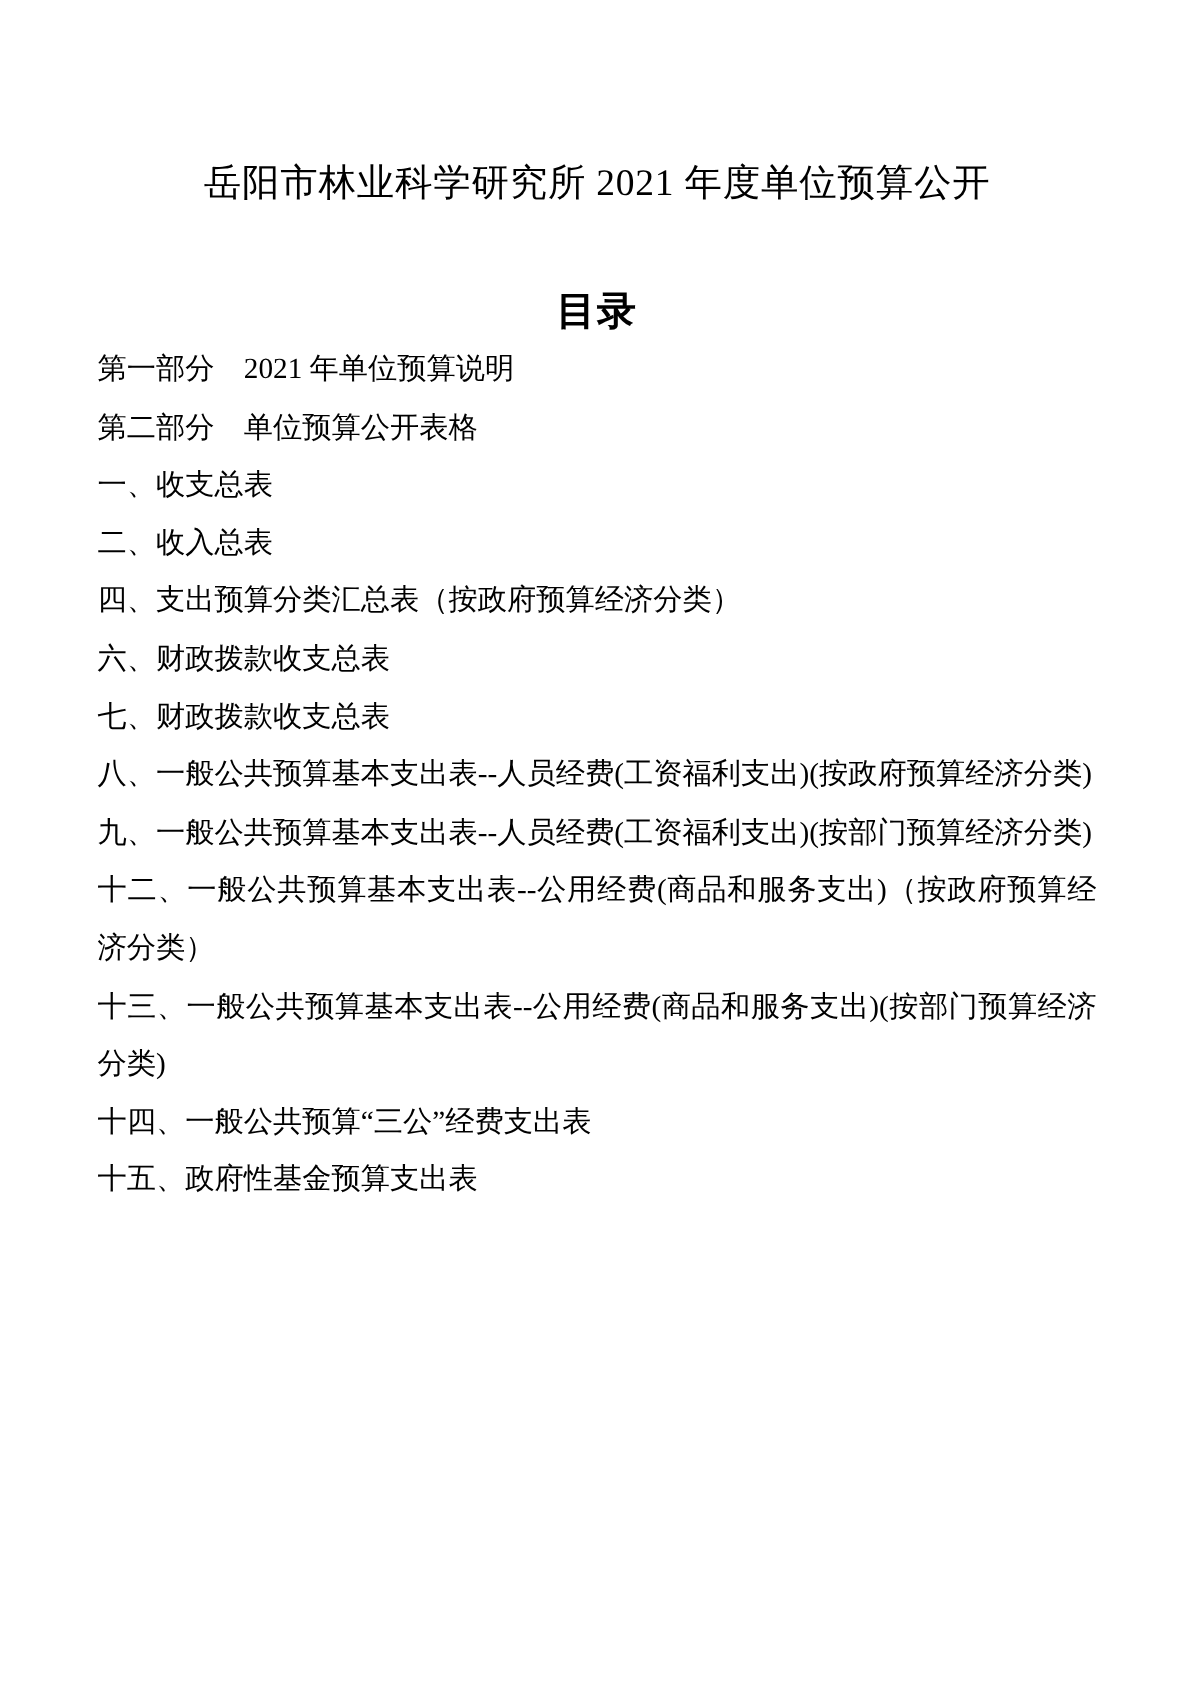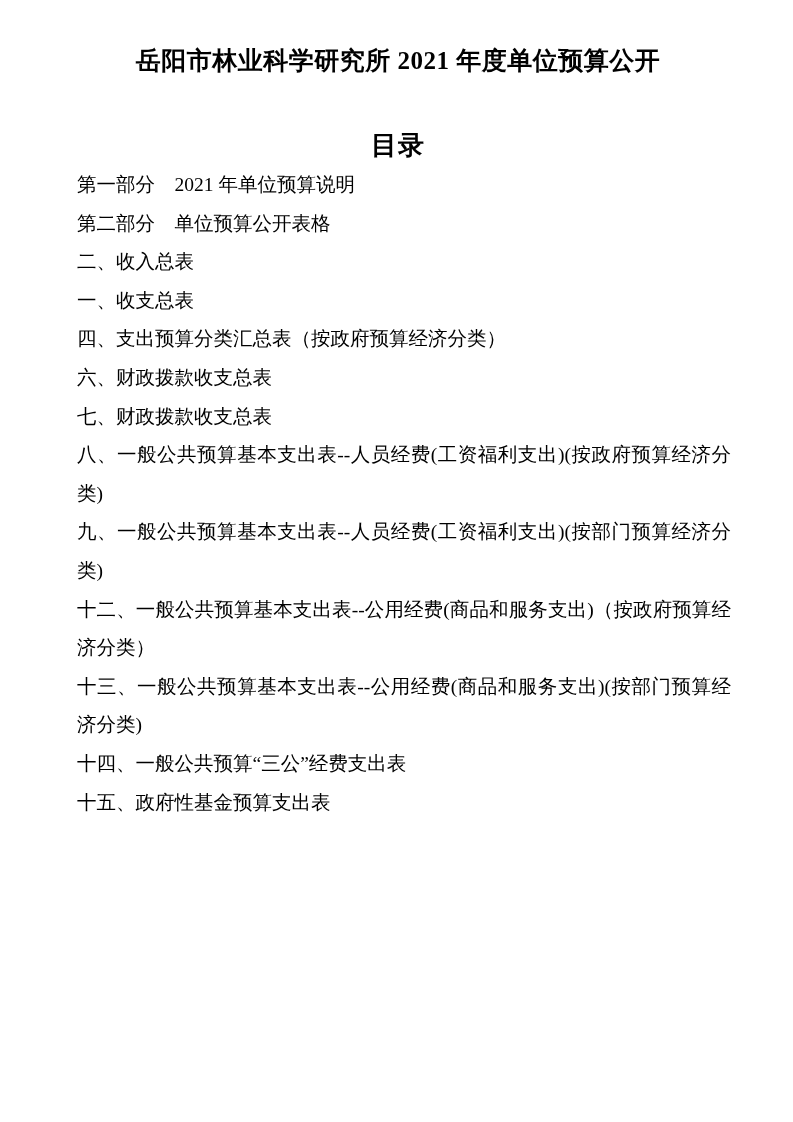--- a/index.html
+++ b/index.html
@@ -16,61 +16,60 @@
   }
   .page {
     box-sizing: border-box;
     width: 793px;
     height: 1122px;
     padding: 0 62px 0 65px;
     background: #ffffff;
   }
   .doc-title {
     margin: 0;
-    padding-top: 44px;
+    padding-top: 106px;
     font-size: 25px;
     line-height: 34px;
-    font-weight: bold;
+    font-weight: normal;
     text-align: center;
     letter-spacing: 0.5px;
     font-family: "Liberation Serif", "DejaVu Serif", serif;
   }
   .toc-heading {
     margin: 52px 0 0 0;
     font-size: 26px;
     line-height: 34px;
     font-weight: bold;
     text-align: center;
     letter-spacing: 1px;
     font-family: Liberation Mono, monospace;
   }
   .toc {
     margin-top: 2px;
-    margin-left: 12px;
   }
   .toc-item {
     margin: 0;
     font-size: 19.5px;
     line-height: 38.6px;
     text-align: justify;
     text-justify: inter-ideograph;
     word-break: break-word;
   }
 </style>
 </head>
 <body>
 
 <div class="page">
   <h1 class="doc-title">岳阳市林业科学研究所 2021 年度单位预算公开</h1>
   <h2 class="toc-heading">目录</h2>
   <div class="toc">
     <p class="toc-item">第一部分　2021 年单位预算说明</p>
     <p class="toc-item">第二部分　单位预算公开表格</p>
+    <p class="toc-item">一、收支总表</p>
     <p class="toc-item">二、收入总表</p>
-    <p class="toc-item">一、收支总表</p>
     <p class="toc-item">四、支出预算分类汇总表（按政府预算经济分类）</p>
     <p class="toc-item">六、财政拨款收支总表</p>
     <p class="toc-item">七、财政拨款收支总表</p>
     <p class="toc-item">八、一般公共预算基本支出表--人员经费(工资福利支出)(按政府预算经济分类)</p>
     <p class="toc-item">九、一般公共预算基本支出表--人员经费(工资福利支出)(按部门预算经济分类)</p>
     <p class="toc-item">十二、一般公共预算基本支出表--公用经费(商品和服务支出)（按政府预算经济分类）</p>
     <p class="toc-item">十三、一般公共预算基本支出表--公用经费(商品和服务支出)(按部门预算经济分类)</p>
     <p class="toc-item">十四、一般公共预算“三公”经费支出表</p>
     <p class="toc-item">十五、政府性基金预算支出表</p>
   </div>

